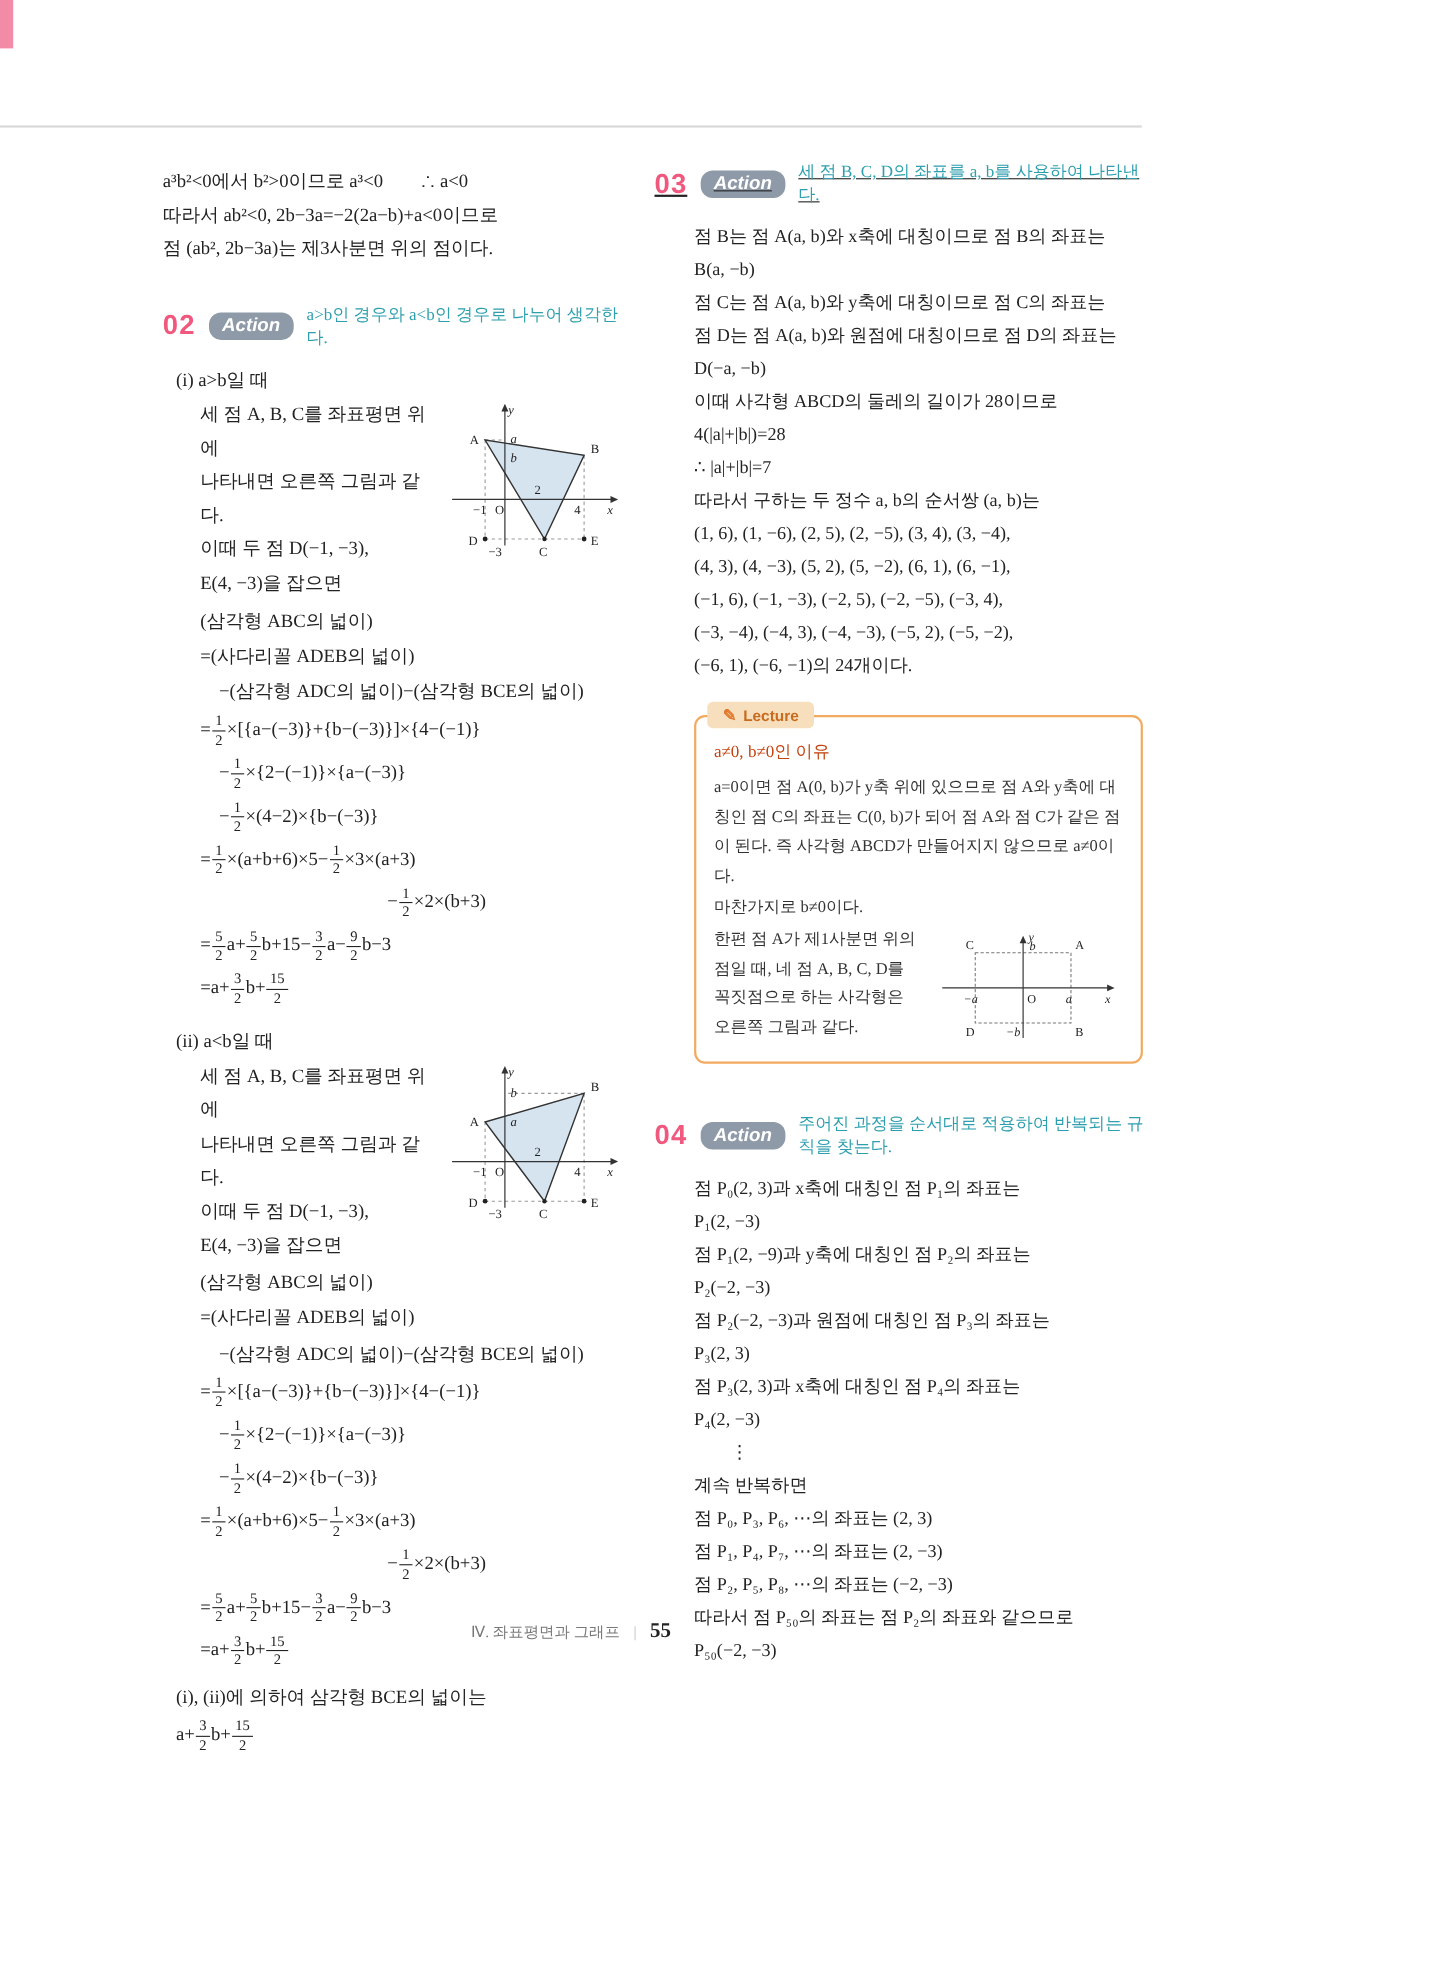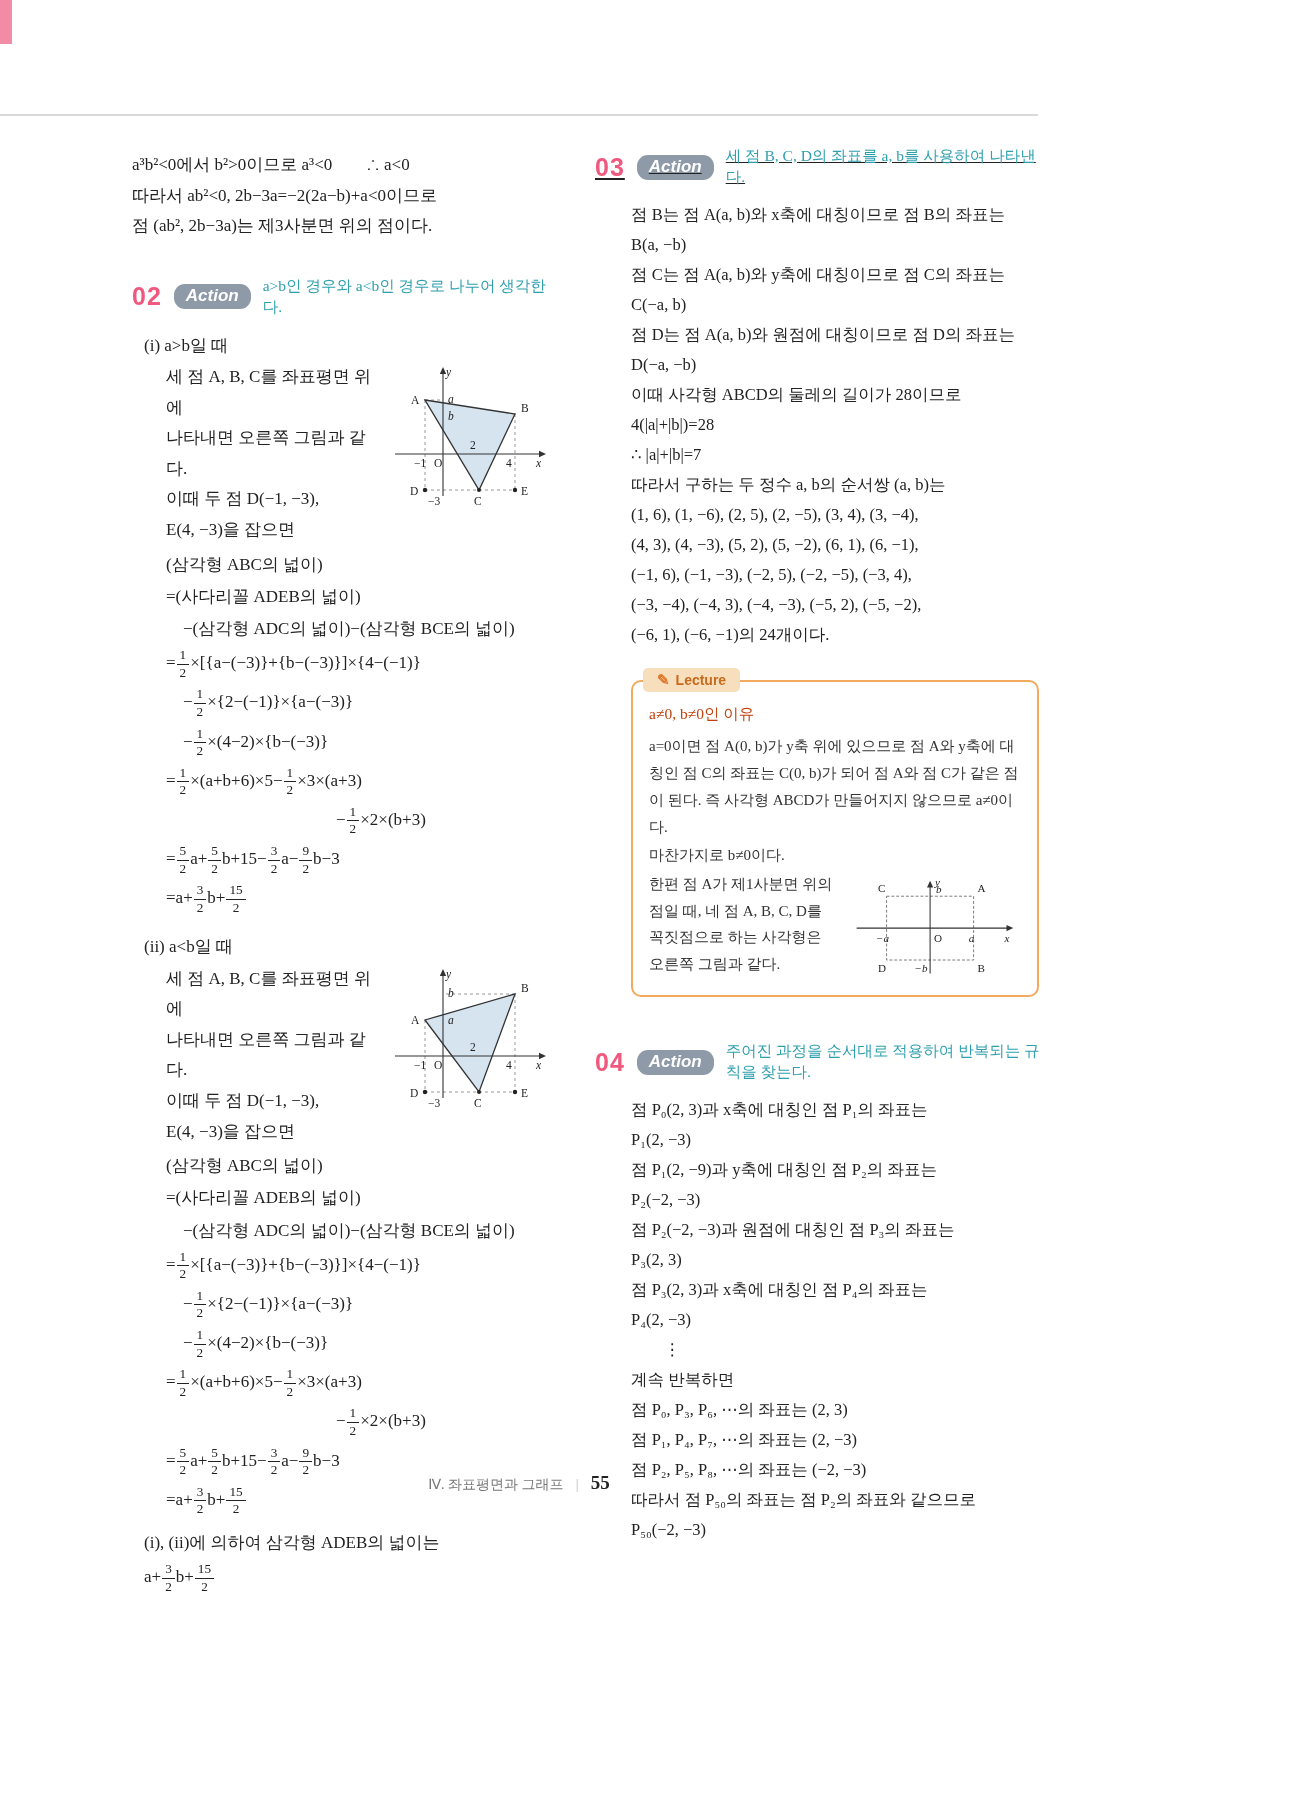--- a/index.html
+++ b/index.html
@@ -3,21 +3,21 @@
 <meta charset="utf-8">
 <style>
   html,body{margin:0;padding:0;}
   body{
     position:relative;width:1300px;height:1796px;background:#ffffff;
     font-family:"Liberation Serif",serif;color:#222;font-size:17px;overflow:hidden;
   }
   .corner-mark{position:absolute;left:0;top:0;width:12px;height:44px;background:#f28ba6;}
   .top-rule{position:absolute;left:0;top:114px;width:1038px;height:2px;background:#d9d9d9;}
 
-  .colL{position:absolute;left:132px;top:150px;width:418px;}
+  .colL{position:absolute;left:148px;top:150px;width:418px;}
   .colR{position:absolute;left:595px;top:146px;width:452px;font-size:16.5px;}
 
   .tline{line-height:1.8;white-space:pre-wrap;}
   .mline{line-height:1.6;margin:5px 0;white-space:pre-wrap;}
 
   .fr{display:inline-flex;flex-direction:column;vertical-align:middle;text-align:center;
       font-size:0.78em;line-height:1.25;margin:0 1px;}
   .fr span:first-child{border-bottom:1px solid #222;padding:0 3px;}
   .fr span:last-child{padding:0 3px;}
 
@@ -197,40 +197,39 @@
           <div class="mline">=<span class="fr"><span>1</span><span>2</span></span>×(a+b+6)×5−<span class="fr"><span>1</span><span>2</span></span>×3×(a+3)</div>
           <div class="mline">　　　　　　　　　　−<span class="fr"><span>1</span><span>2</span></span>×2×(b+3)</div>
           <div class="mline">=<span class="fr"><span>5</span><span>2</span></span>a+<span class="fr"><span>5</span><span>2</span></span>b+15−<span class="fr"><span>3</span><span>2</span></span>a−<span class="fr"><span>9</span><span>2</span></span>b−3</div>
           <div class="mline">=a+<span class="fr"><span>3</span><span>2</span></span>b+<span class="fr"><span>15</span><span>2</span></span></div>
         </div>
     </div>
   </div>
 
   <div class="concl">
 
-  <div class="mline">(i), (ii)에 의하여 삼각형 ADEB의 넓이는</div>
+  <div class="mline">(i), (ii)에 의하여 삼각형 BCE의 넓이는</div>
       <div class="mline">a+<span class="fr"><span>3</span><span>2</span></span>b+<span class="fr"><span>15</span><span>2</span></span></div>
     </div>
 
 </div>
 
 <div class="colR">
 
   <div class="prob-head" style="margin-top:0;text-decoration:underline;">
     <span class="pnum">03</span>
     <span class="badge">Action</span>
     <span class="hint">세 점 B, C, D의 좌표를 a, b를 사용하여 나타낸다.</span>
   </div>
 
   <div class="sol">
 
   <div class="tline">점 B는 점 A(a, b)와 x축에 대칭이므로 점 B의 좌표는</div>
       <div class="tline">B(a, −b)</div>
       <div class="tline">점 C는 점 A(a, b)와 y축에 대칭이므로 점 C의 좌표는</div>
-      <div class="tline">C(−a, b)</div>
       <div class="tline">점 D는 점 A(a, b)와 원점에 대칭이므로 점 D의 좌표는</div>
       <div class="tline">D(−a, −b)</div>
       <div class="tline">이때 사각형 ABCD의 둘레의 길이가 28이므로</div>
       <div class="tline">4(|a|+|b|)=28</div>
       <div class="tline">∴ |a|+|b|=7</div>
       <div class="tline">따라서 구하는 두 정수 a, b의 순서쌍 (a, b)는</div>
       <div class="tline">(1, 6), (1, −6), (2, 5), (2, −5), (3, 4), (3, −4),</div>
       <div class="tline">(4, 3), (4, −3), (5, 2), (5, −2), (6, 1), (6, −1),</div>
       <div class="tline">(−1, 6), (−1, −3), (−2, 5), (−2, −5), (−3, 4),</div>
       <div class="tline">(−3, −4), (−4, 3), (−4, −3), (−5, 2), (−5, −2),</div>

